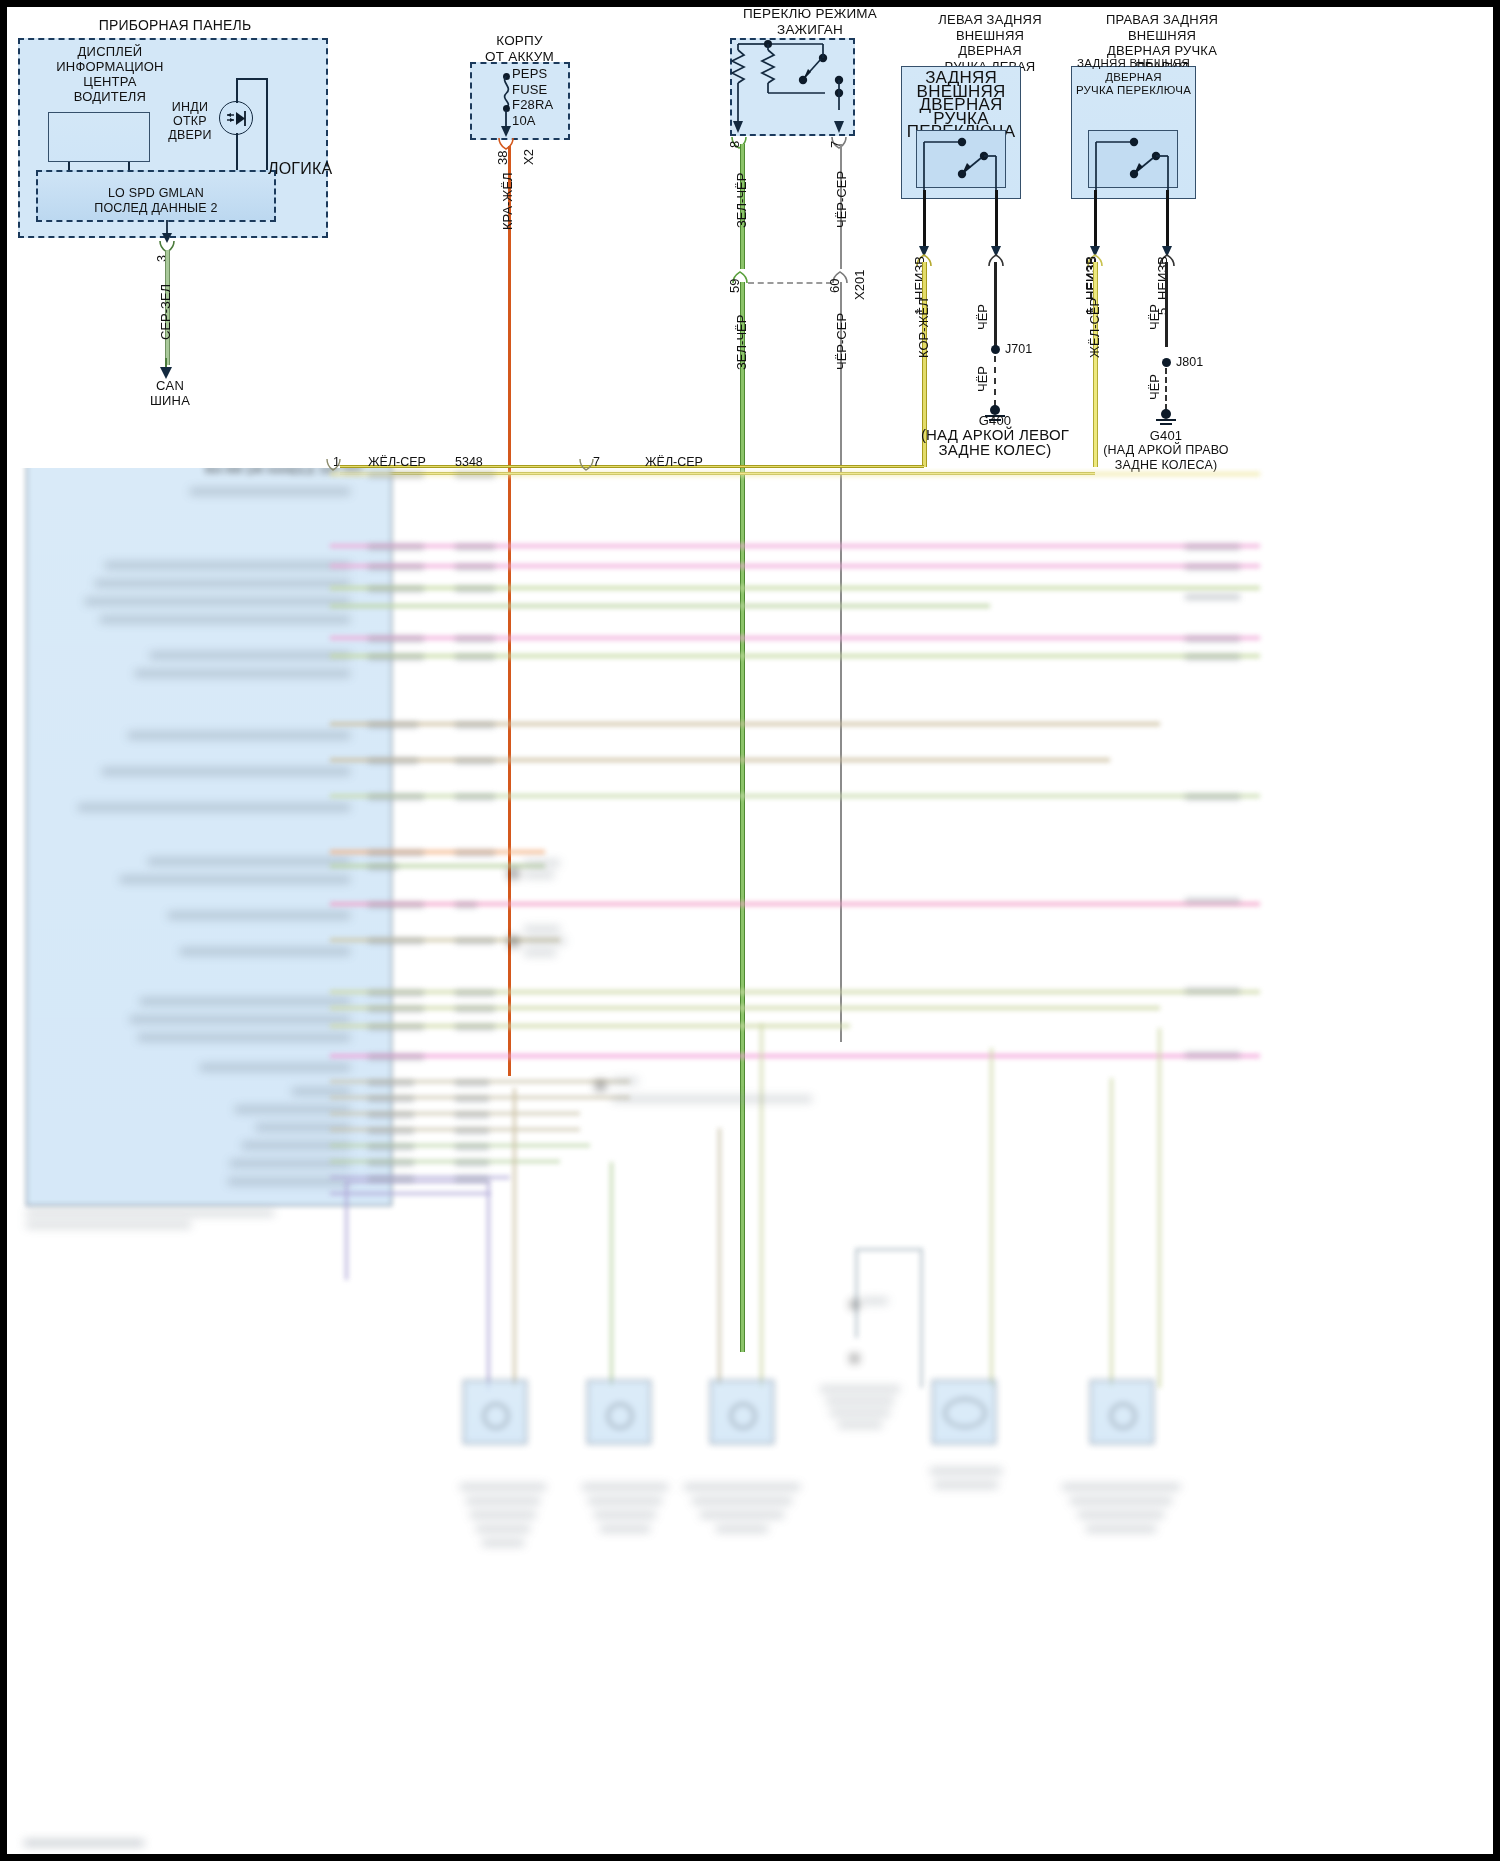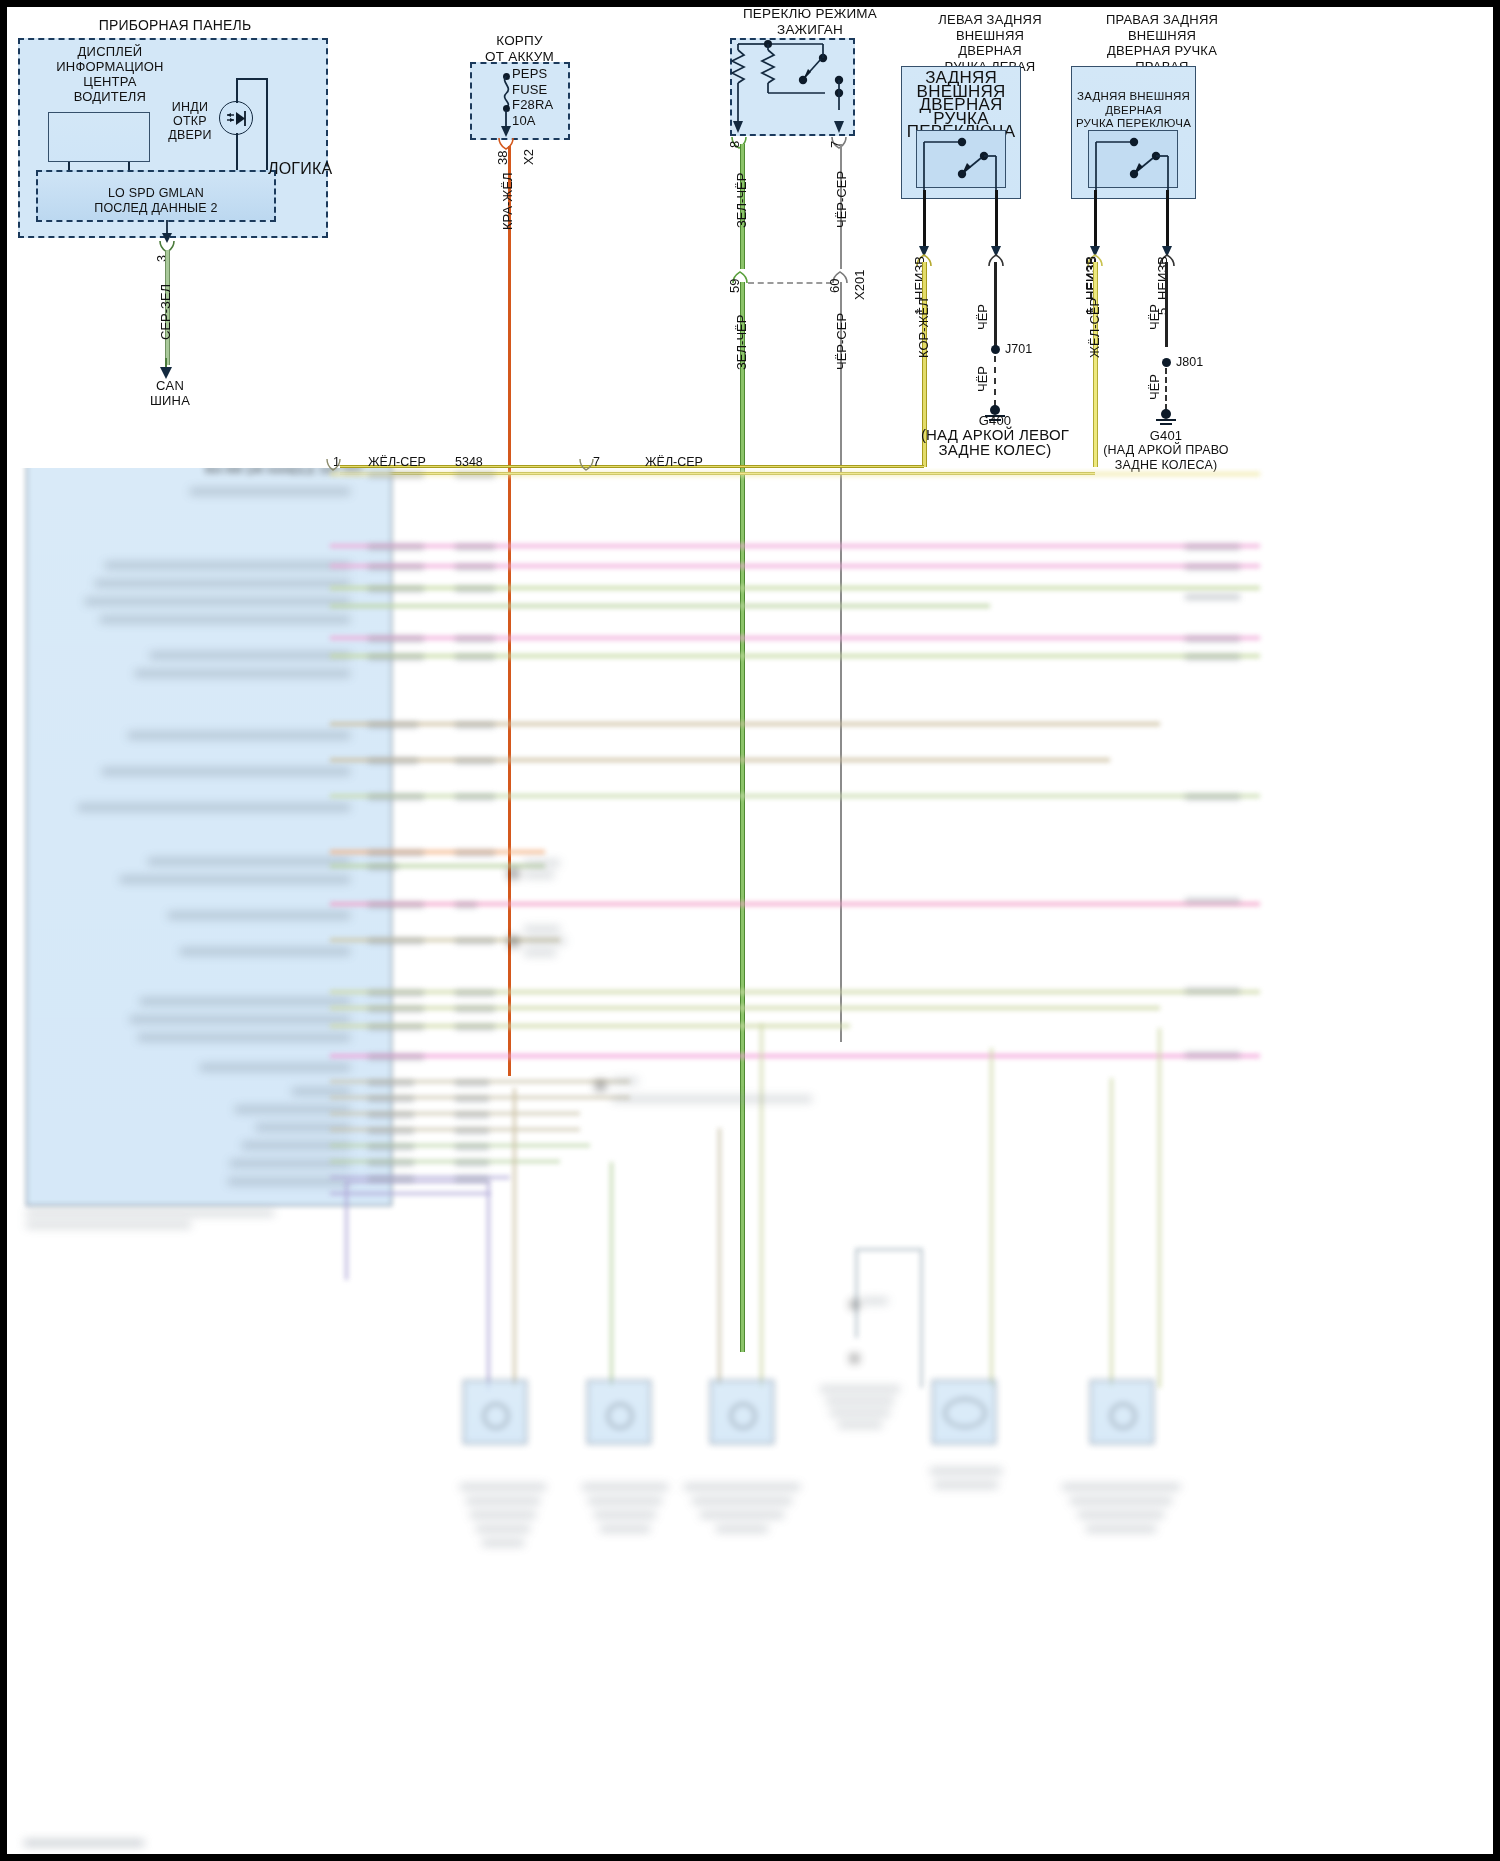--- a/index.html
+++ b/index.html
@@ -241,21 +241,21 @@
   <div class="txt" style="left:945px;top:413px;width:100px;font-size:13px;">G400</div>
   <div class="txt" style="left:915px;top:428px;width:160px;font-size:15px;line-height:14.5px;">(НАД АРКОЙ ЛЕВОГ
 ЗАДНЕ КОЛЕС)</div>
 
   <div class="txt" style="left:1062px;top:12px;width:200px;font-size:13px;line-height:15.5px;">ПРАВАЯ ЗАДНЯЯ
 ВНЕШНЯЯ
 ДВЕРНАЯ РУЧКА
 ПРАВАЯ</div>
 
   <div class="abs box-solid" style="left:1071px;top:66px;width:125px;height:133px;"></div>
-  <div class="txt" style="left:1073px;top:90px;width:121px;font-size:11.5px;line-height:13.5px;">ЗАДНЯЯ ВНЕШНЯЯ
+  <div class="txt" style="left:1073px;top:57px;width:121px;font-size:11.5px;line-height:13.5px;">ЗАДНЯЯ ВНЕШНЯЯ
 ДВЕРНАЯ
 РУЧКА ПЕРЕКЛЮЧА</div>
 
   <div class="abs box-inner" style="left:1088px;top:130px;width:90px;height:58px;"></div>
   <svg class="abs" style="left:1086px;top:128px;" width="96" height="72">
     <line x1="10" y1="14" x2="10" y2="62" stroke="#13293f" stroke-width="1.7"></line>
     <line x1="10" y1="14" x2="48" y2="14" stroke="#13293f" stroke-width="1.7"></line>
     <circle cx="48" cy="14" r="4.2" fill="#0d1b2a"></circle>
     <circle cx="70" cy="28" r="4.2" fill="#0d1b2a"></circle>
     <line x1="70" y1="28" x2="82" y2="28" stroke="#13293f" stroke-width="1.7"></line>

